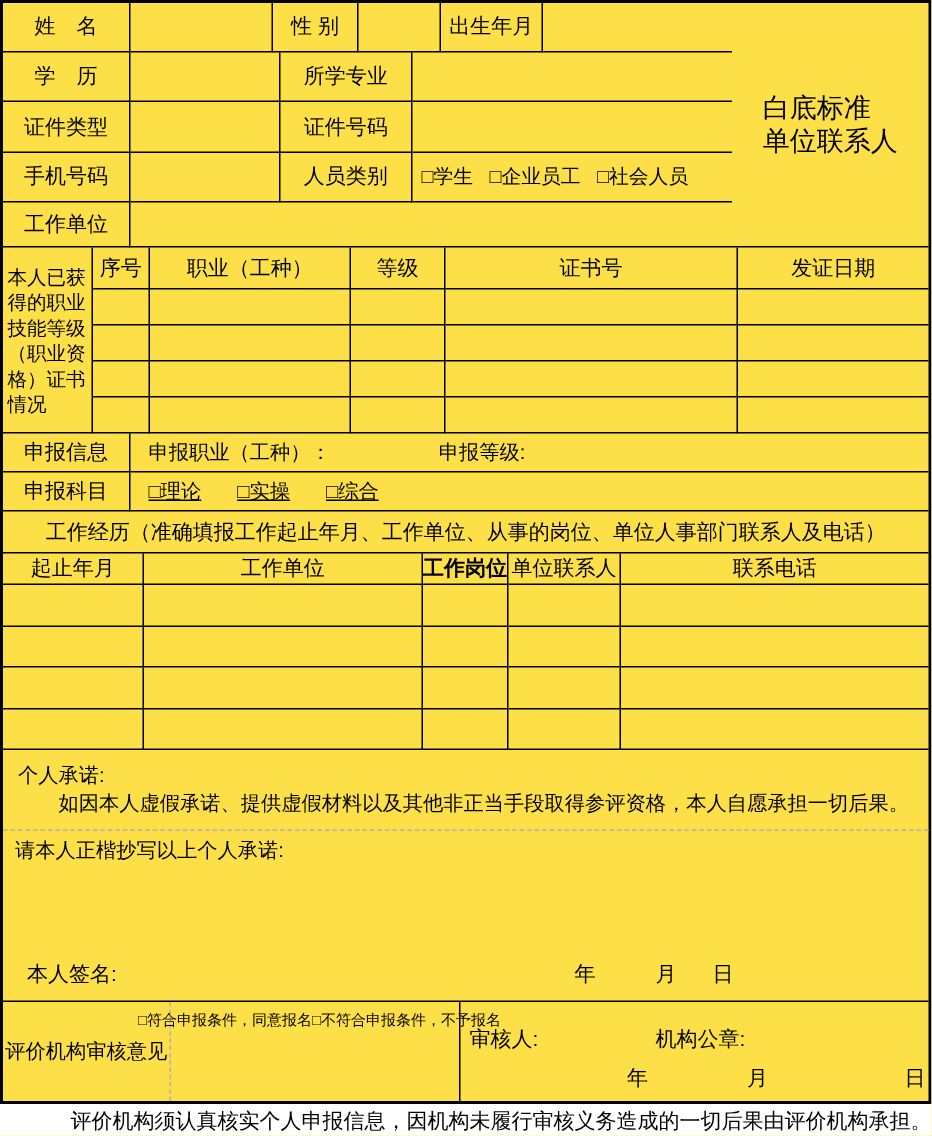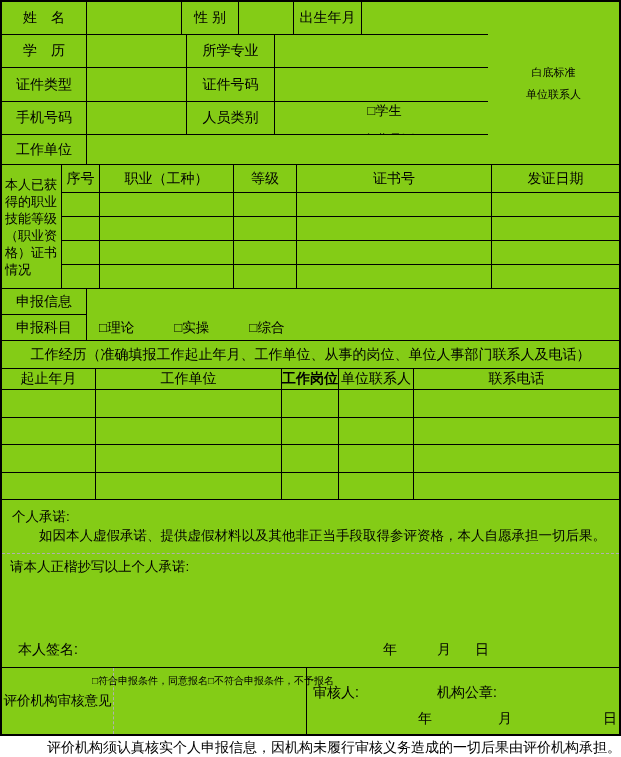--- a/index.html
+++ b/index.html
@@ -2,39 +2,39 @@
 <html><head>
 <meta charset="utf-8">
 <style>
   * { box-sizing: border-box; margin: 0; padding: 0; }
   html, body { background: #fff; }
   body {
     font-family: "Liberation Sans", sans-serif;
     color: #000;
     width: 621px;
   }
-  .form { width: 621px; border: 2px solid #000; background: #84cc16; }
+  .form { width: 621px; border: 2px solid #000; background: #fde047; }
   .row { display: flex; }
   .cell {
     border-right: 1px solid #000;
     border-bottom: 1px solid #000;
     display: flex; align-items: center;
     font-size: 14px;
     overflow: hidden;
   }
   .cell.last { border-right: none; }
   .center { justify-content: center; text-align: center; }
 
   
   .top-section { display: flex; }
   .top-left { width: 486px; }
   .photo-cell {
     width: 131px; border-bottom: 1px solid #000;
     display: flex; align-items: center; justify-content: center;
-    text-align: center; font-size: 11px; line-height: 22px;
+    font-size: 18px; line-height: 22px;
   }
   .r1 { height: 33px; } .r2 { height: 33px; } .r3 { height: 34px; }
   .r4 { height: 33px; } .r5 { height: 30px; }
 
   
   .cert-section { display: flex; }
   .cert-side {
     width: 60px; border-right: 1px solid #000; border-bottom: 1px solid #000;
     display: flex; align-items: center; justify-content: center;
     font-size: 13px; line-height: 17px;
@@ -44,21 +44,21 @@
   .cert-hrow { height: 28px; }
   .cert-drow { height: 24px; }
   .c-idx { width: 38px; } .c-occ { width: 134px; } .c-lvl { width: 63px; }
   .c-no { width: 195px; } .c-date { width: 127px; }
 
   
   .lab-col { width: 85px; }
   .declare-row { height: 26px; }
   .declare-content { width: 532px; padding-left: 12px; font-size: 13.5px; }
   .declare-level { margin-left: 72px; }
-  .subject-content { gap: 40px; }
+  .subject-content { gap: 24px; text-decoration: underline; }
 
   
   .wh-title { height: 28px; font-size: 14px; }
   .w-dates { width: 94px; } .w-unit { width: 186px; } .w-post { width: 57px; font-weight: bold; }
   .w-contact { width: 75px; } .w-phone { width: 205px; }
   .wh-hrow { height: 21px; }
   .wh-drow { height: 27.5px; }
 
   
   .commit-block {
@@ -88,21 +88,21 @@
   }
   .review-right { position: relative; width: 312px; font-size: 14px; }
   .rv-reviewer { position: absolute; left: 6px; top: 16px; }
   .rv-seal { position: absolute; left: 130px; top: 16px; }
   .rv-y { position: absolute; left: 111px; top: 42px; }
   .rv-m { position: absolute; left: 191px; top: 42px; }
   .rv-d { position: absolute; left: 296px; top: 42px; }
 
   .footer-note { margin-top: 3px; text-align: right; font-size: 14px; }
 
-  .opts { display: flex; gap: 11px; white-space: nowrap; padding-left: 6px; font-size: 13.2px; flex-direction: column; }
+  .opts { display: flex; gap: 11px; white-space: nowrap; padding-left: 6px; font-size: 13.2px; }
 </style>
 </head>
 <body>
 
 <div class="form">
 
   <div class="top-section">
     <div class="top-left">
       <div class="row r1">
         <div class="cell center" style="width:85px">姓　名</div>
@@ -185,20 +185,24 @@
         <div class="cell c-occ"></div>
         <div class="cell c-lvl"></div>
         <div class="cell c-no"></div>
         <div class="cell c-date last"></div>
       </div>
     </div>
   </div>
 
   <div class="row declare-row">
     <div class="cell center lab-col">申报信息</div>
+    <div class="cell last declare-content">
+      <span>申报职业（工种）：</span>
+      <span class="declare-level">申报等级:</span>
+    </div>
   </div>
   <div class="row declare-row">
     <div class="cell center lab-col">申报科目</div>
     <div class="cell last declare-content subject-content">
       <span>□理论</span>
       <span>□实操</span>
       <span>□综合</span>
     </div>
   </div>
 

